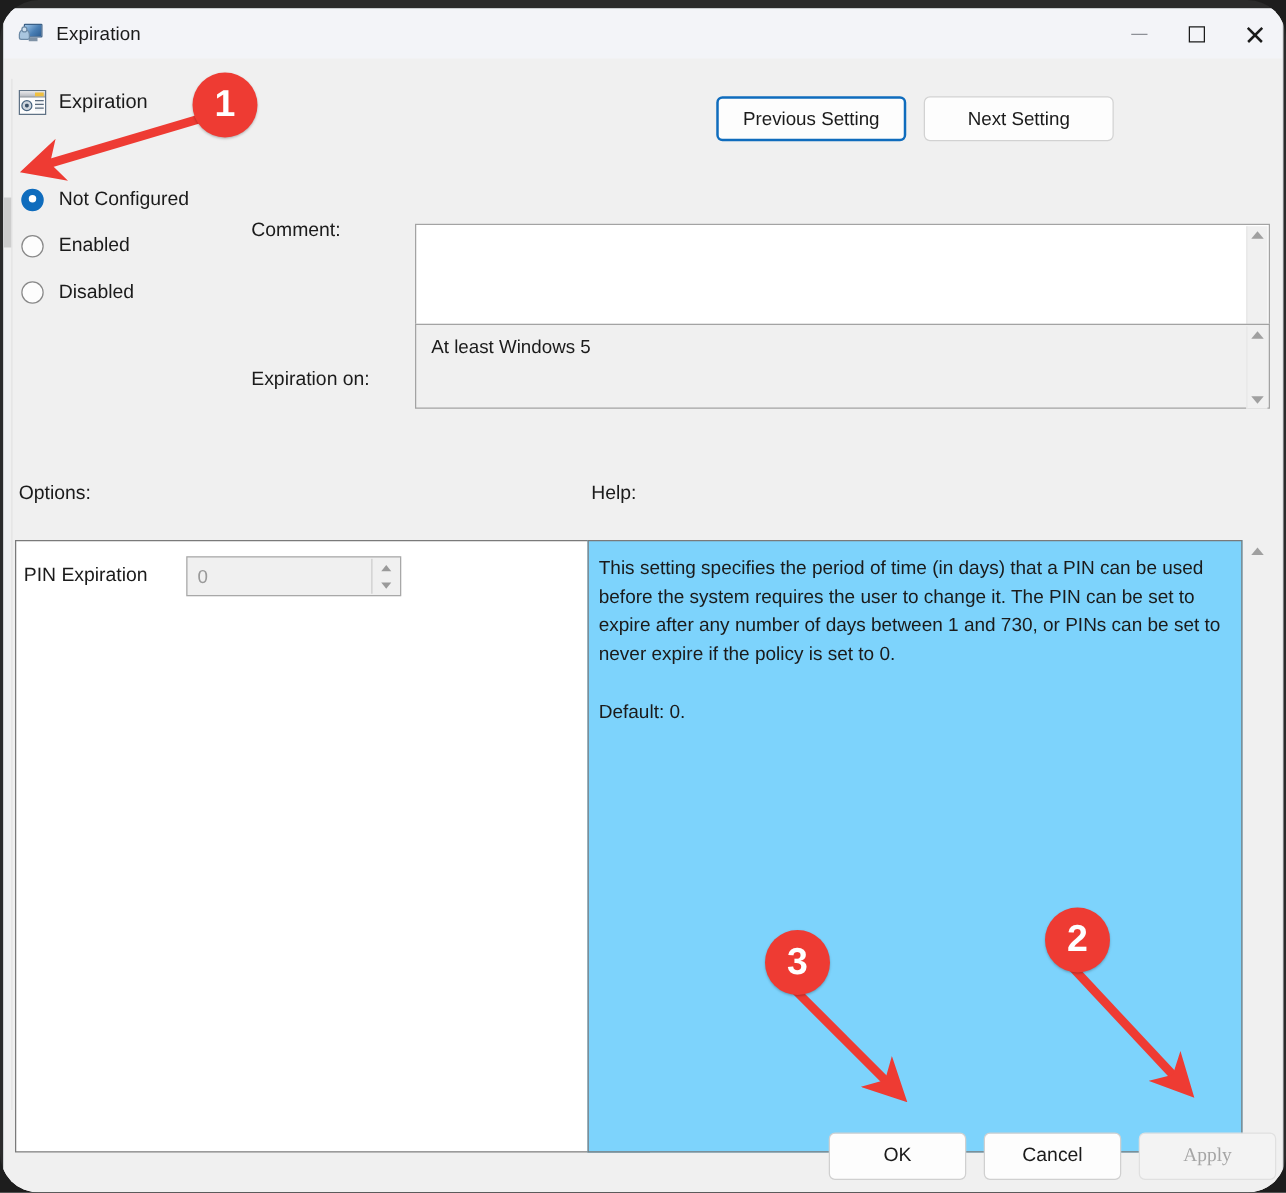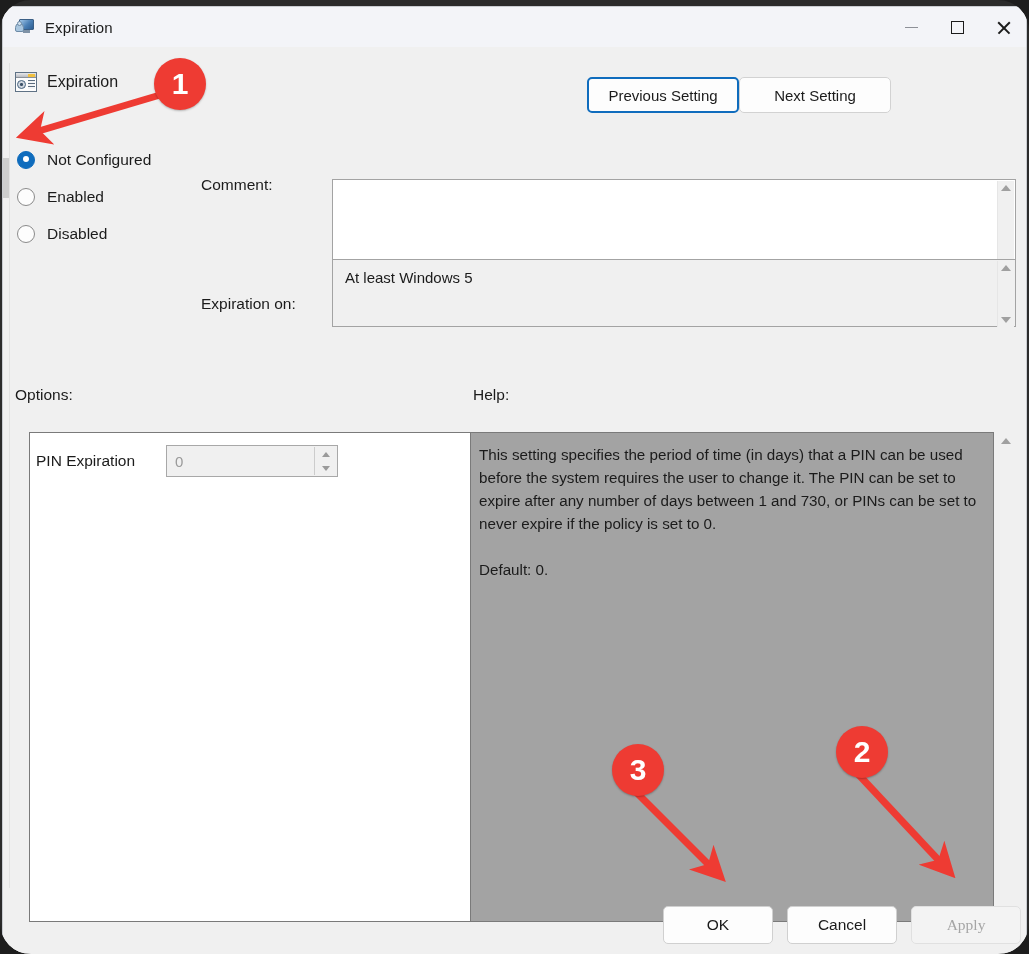--- a/index.html
+++ b/index.html
@@ -195,21 +195,21 @@
   #policy-name {
     margin-left: 10px;
     font-size: 16px;
     color: #1b1b1b;
   }
 
   
   #nav-buttons {
     position: absolute;
     right: 135px; top: 30px;
-    display: flex; 
+    display: flex; gap: 14px;
   }
   .nav-btn {
     height: 36px;
     min-width: 152px;
     padding: 0 14px;
     background: #fdfdfd;
     border: 1px solid #d2d2d2;
     border-radius: 5px;
     font-size: 15px;
     color: #1b1b1b;
@@ -325,21 +325,21 @@
   #help-label {
     position: absolute;
     left: 470px; top: 339px;
     font-size: 15.5px;
     color: #1b1b1b;
   }
 
   
   #options-panel {
     position: absolute;
-    left: 26px; top: 385px;
+    left: 9px; top: 385px;
     width: 508px; height: 490px;
     background: #ffffff;
     border: 1px solid #7a7a7a;
     box-sizing: border-box;
   }
   #pin-row {
     position: absolute;
     left: 6px; top: 12px;
     display: flex; align-items: center;
   }
@@ -377,21 +377,21 @@
     border-right: 4px solid transparent;
   }
   .spin-up   { border-bottom: 5px solid #9a9a9a; }
   .spin-down { border-top: 5px solid #9a9a9a; }
 
   
   #help-panel {
     position: absolute;
     left: 467px; top: 385px;
     width: 524px; height: 490px;
-    background: #a3a3a3;
+    background: #7dd3fc;
     border: 1px solid #7a7a7a;
     box-sizing: border-box;
     padding: 10px 12px 10px 8px;
     overflow: hidden;
   }
   #help-text {
     font-size: 15.2px;
     line-height: 1.52;
     color: #1b1b1b;
     white-space: pre-wrap;

